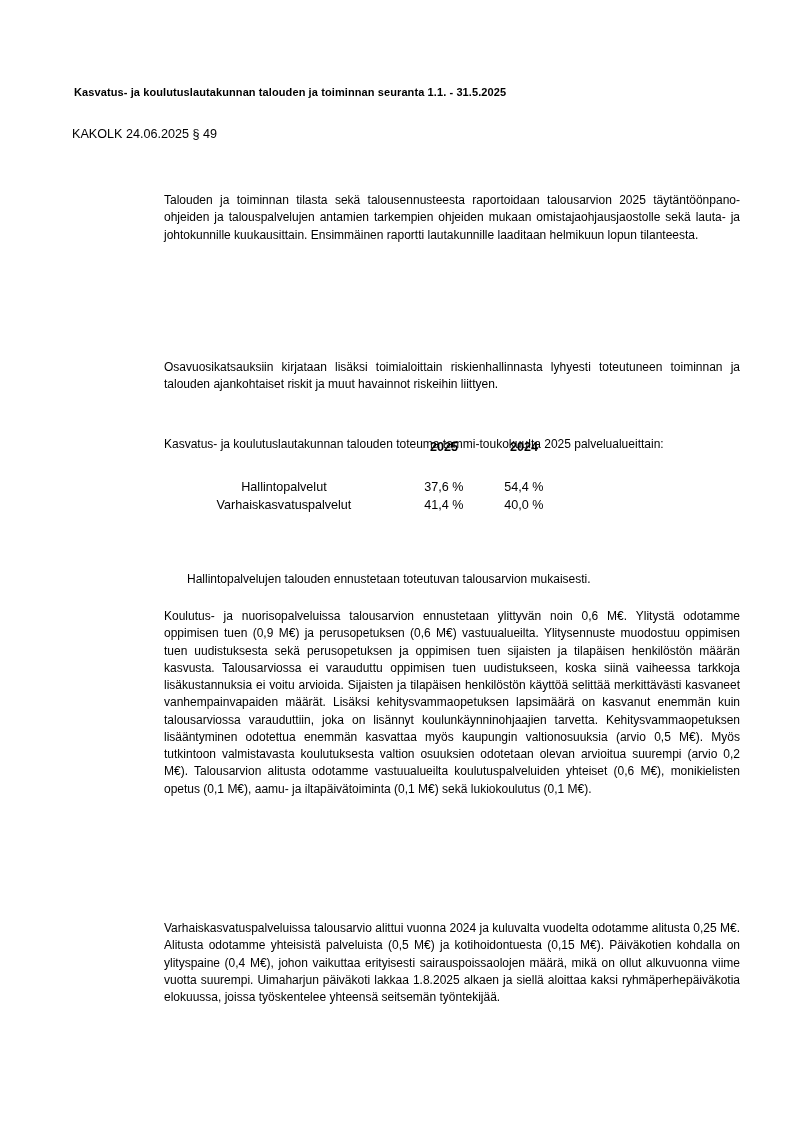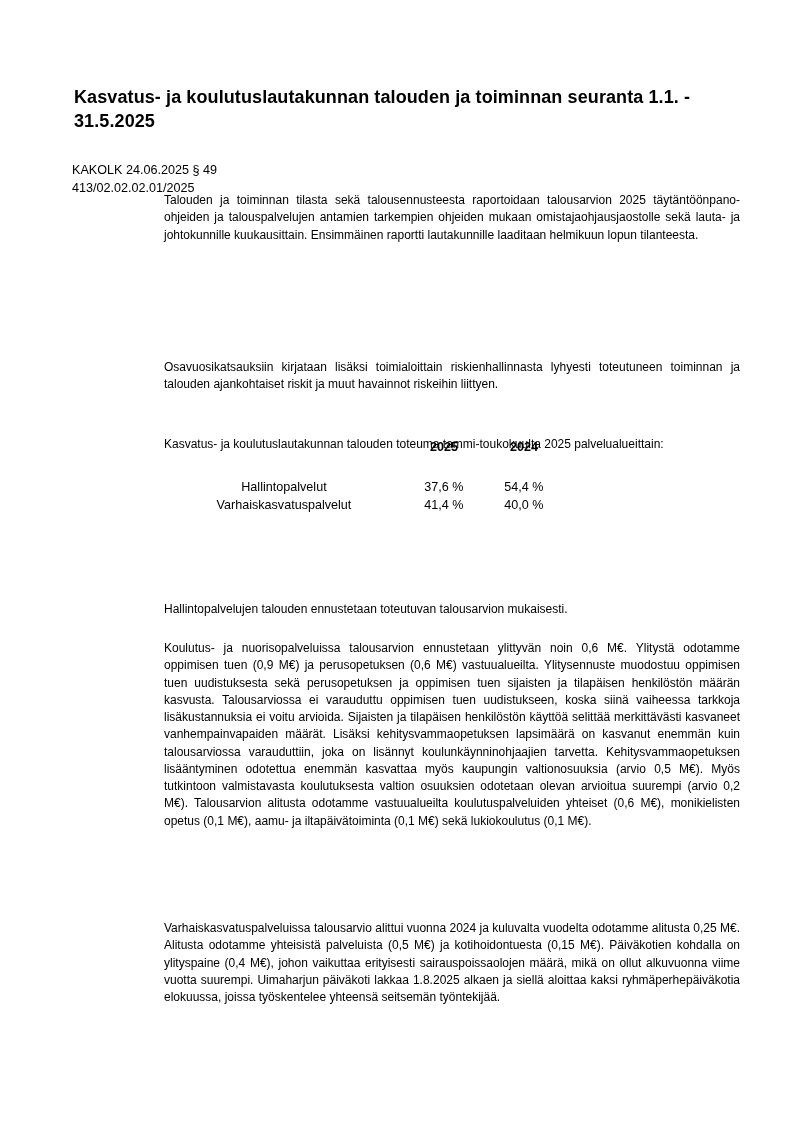--- a/index.html
+++ b/index.html
@@ -20,51 +20,50 @@
     top: 0; left: 0;
     width: 794px;
     height: 1122px;
     background: #ffffff;
   }
   .doc-title {
     position: absolute;
     left: 74px;
     top: 85px;
     width: 650px;
-    font-size: 18px;
+    font-size: 11px;
     font-weight: bold;
     line-height: 1.35;
     letter-spacing: 0.1px;
   }
   .meta {
     position: absolute;
     left: 72px;
     top: 126px;
     width: 400px;
     font-size: 12.6px;
     line-height: 1.42;
-    margin-top: 36px;
   }
   .meta div {
     white-space: nowrap;
   }
   .body-block {
     position: absolute;
     left: 164px;
     width: 576px;
     font-size: 12px;
     line-height: 1.44;
     text-align: justify;
   }
   .p1 { top: 180px; }
   .p2 { top: 273px; }
   .p3 { top: 347px; }
   .p4 { top: 424px; }
-  .p5 { top: 589px; }
-  .p6 { top: 628px; }
+  .p5 { top: 559px; margin-left: 23px; }
+  .p6 { top: 596px; }
   .p7 { top: 904px; margin-top: 16px; }
 
   .table-wrap {
     position: absolute;
     left: 164px;
     top: 438px;
     width: 420px;
     font-size: 12.6px;
   }
   table.fig {
@@ -88,21 +87,20 @@
 </style>
 </head>
 <body>
 
 <div class="page">
 
   <div class="doc-title">Kasvatus- ja koulutuslautakunnan talouden ja toiminnan seuranta 1.1. - 31.5.2025</div>
 
   <div class="meta">
     <div>KAKOLK 24.06.2025 § 49</div>
-    <div>413/02.02.02.01/2025</div>
   </div>
 
   <p class="body-block p1">Talouden ja toiminnan tilasta sekä talousennusteesta raportoidaan talousarvion 2025 täytäntöönpano-ohjeiden ja talouspalvelujen antamien tarkempien ohjeiden mukaan omistajaohjausjaostolle sekä lauta- ja johtokunnille kuukausittain. Ensimmäinen raportti lautakunnille laaditaan helmikuun lopun tilanteesta.</p>
 
 
   <p class="body-block p3">Osavuosikatsauksiin kirjataan lisäksi toimialoittain riskienhallinnasta lyhyesti toteutuneen toiminnan ja talouden ajankohtaiset riskit ja muut havainnot riskeihin liittyen.</p>
 
   <p class="body-block p4">Kasvatus- ja koulutuslautakunnan talouden toteuma tammi-toukokuulta 2025 palvelualueittain:</p>
 
   <div class="table-wrap">

